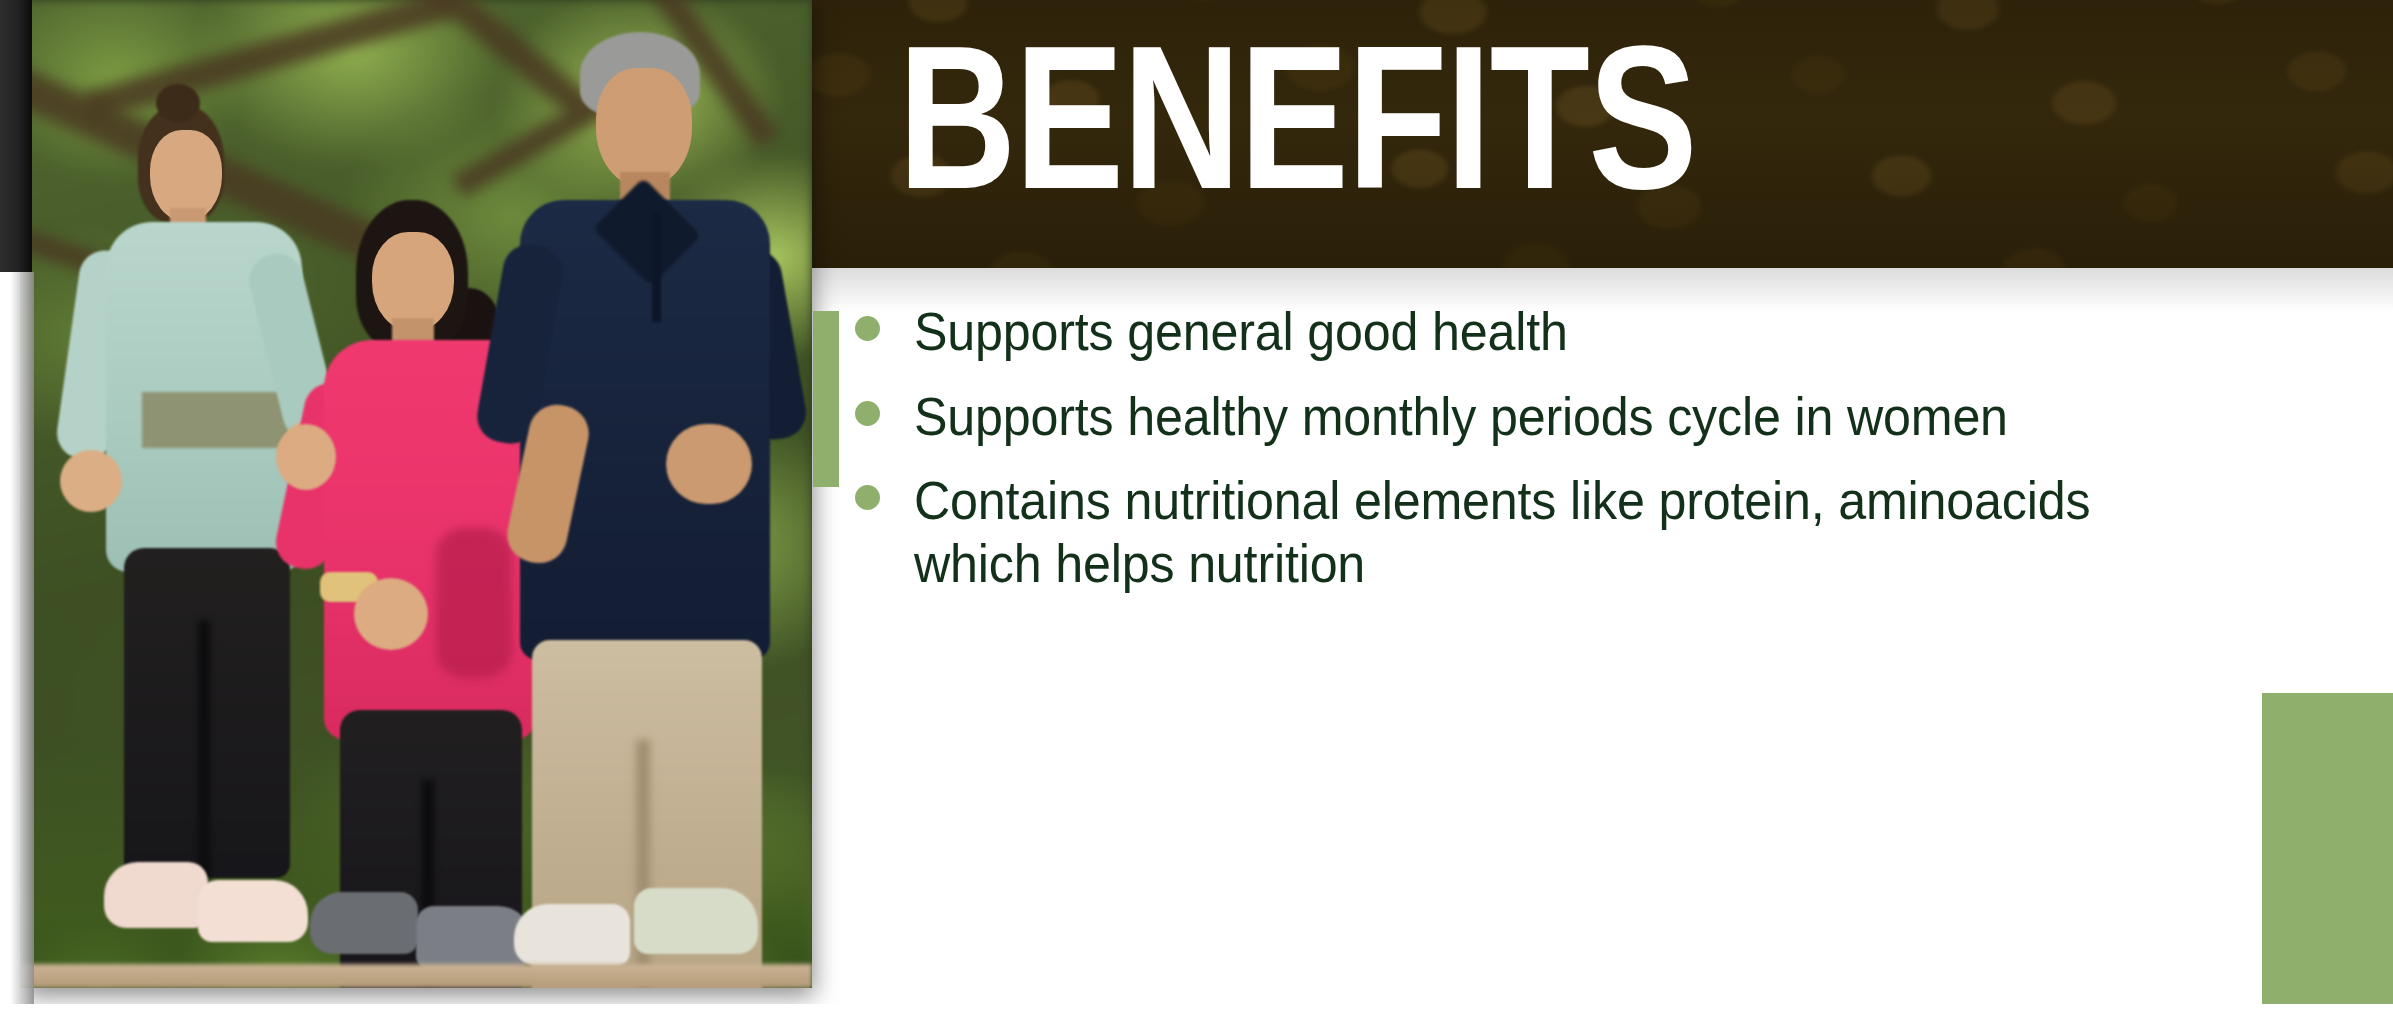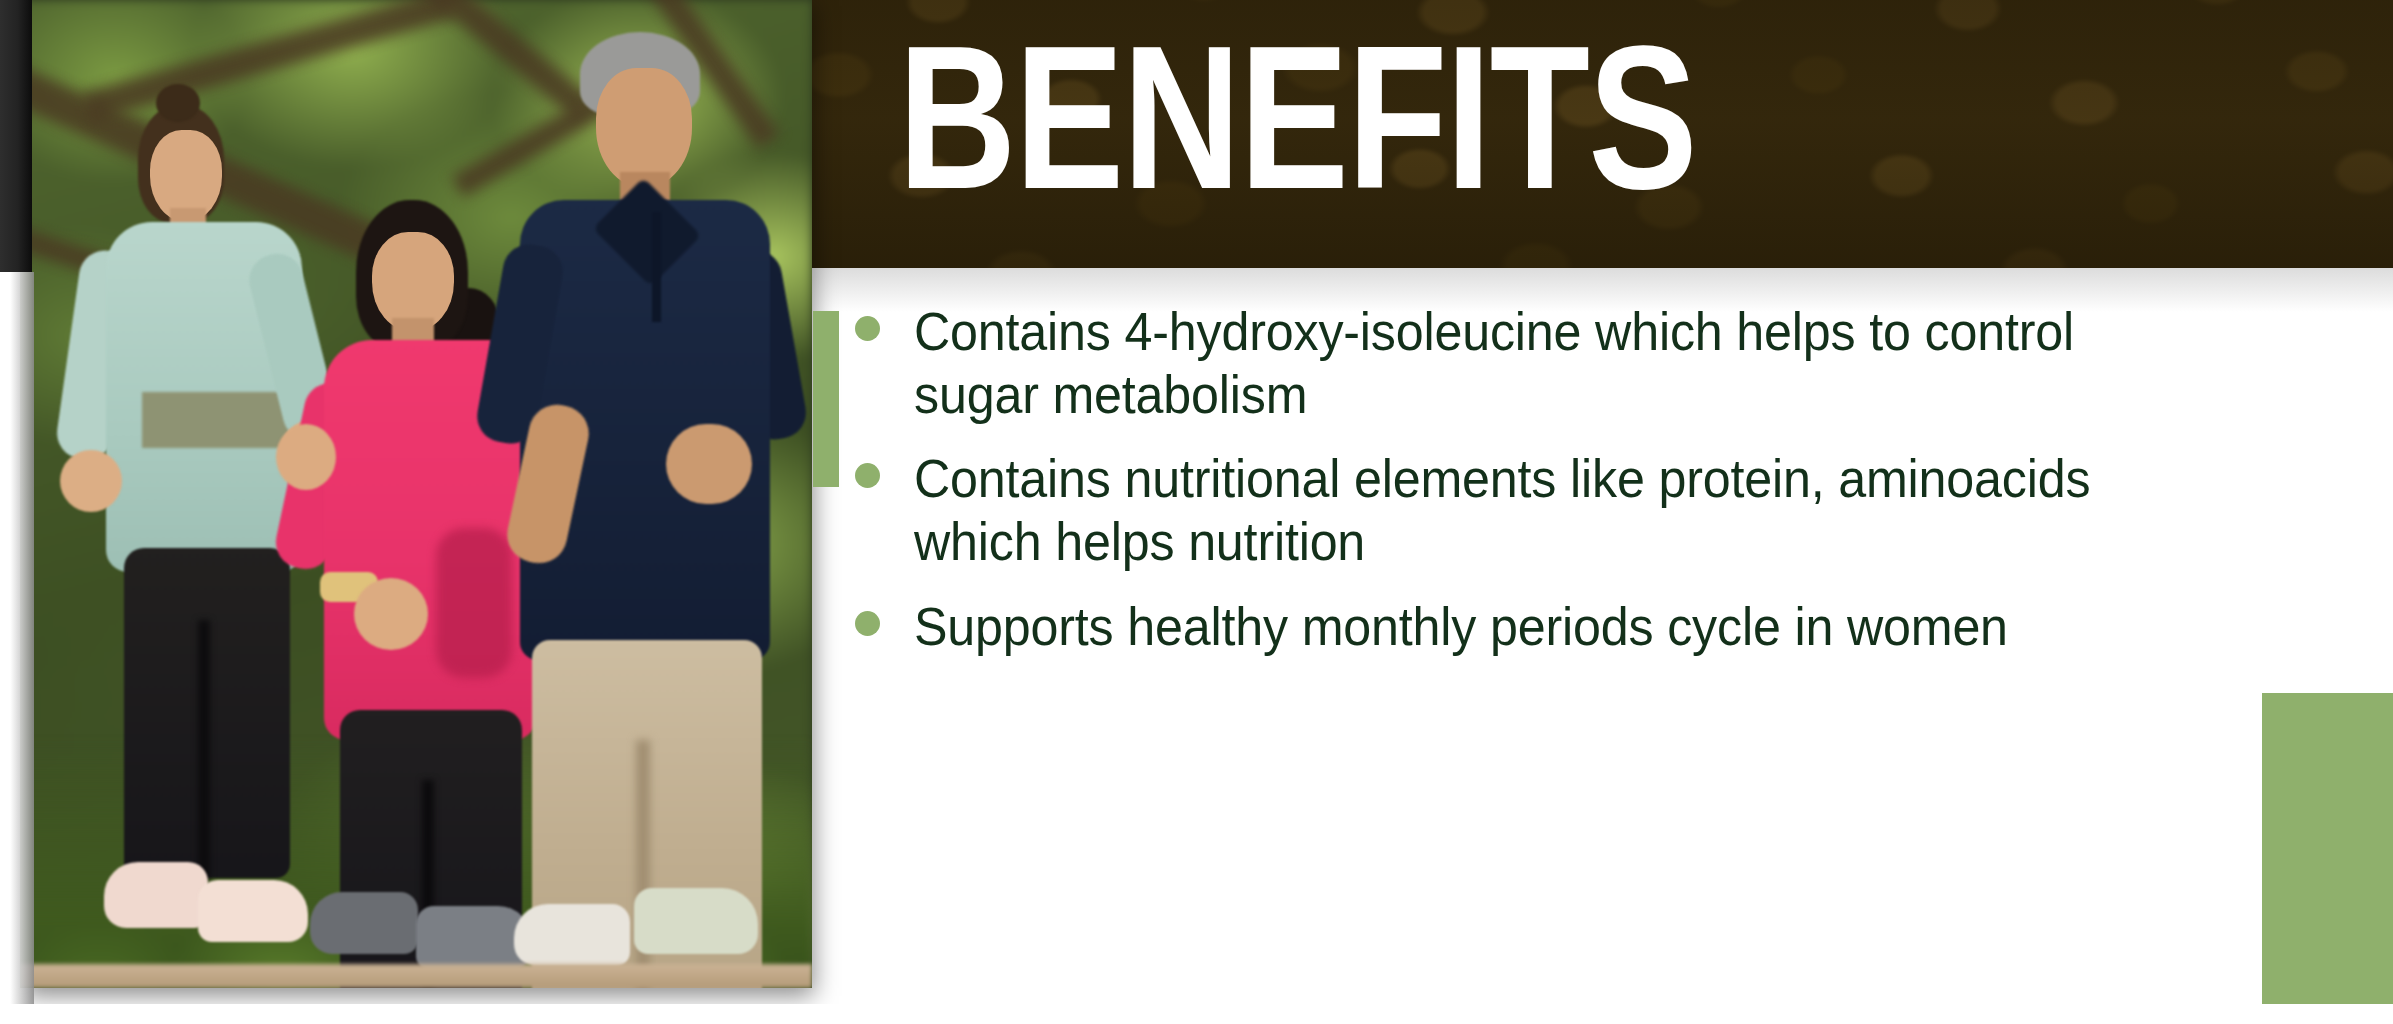--- a/index.html
+++ b/index.html
@@ -356,25 +356,25 @@
 
   <div class="left-dark-strip"></div>
   <div class="left-dark-fade"></div>
 
   <div class="accent-bar"></div>
   <div class="right-green-block"></div>
 
   <div class="bullet-list">
     <div class="bullet-item">
       <span class="bullet-dot"></span>
-      <span class="bullet-text">Contains 4-hydroxy-isoleucine which helps to control sugar metabolism</span>
+      <span class="bullet-text">Supports general good health</span>
+    </div>
+    <div class="bullet-item">
+      <span class="bullet-dot"></span>
+      <span class="bullet-text">Supports healthy monthly periods cycle in women</span>
     </div>
     <div class="bullet-item">
       <span class="bullet-dot"></span>
       <span class="bullet-text">Contains nutritional elements like protein, aminoacids which helps nutrition</span>
     </div>
-    <div class="bullet-item">
-      <span class="bullet-dot"></span>
-      <span class="bullet-text">Supports healthy monthly periods cycle in women</span>
-    </div>
   </div>
 
 </div>
 
 </body></html>

